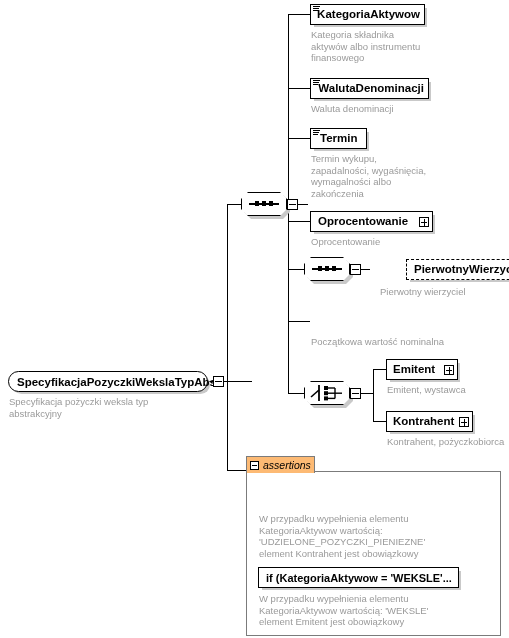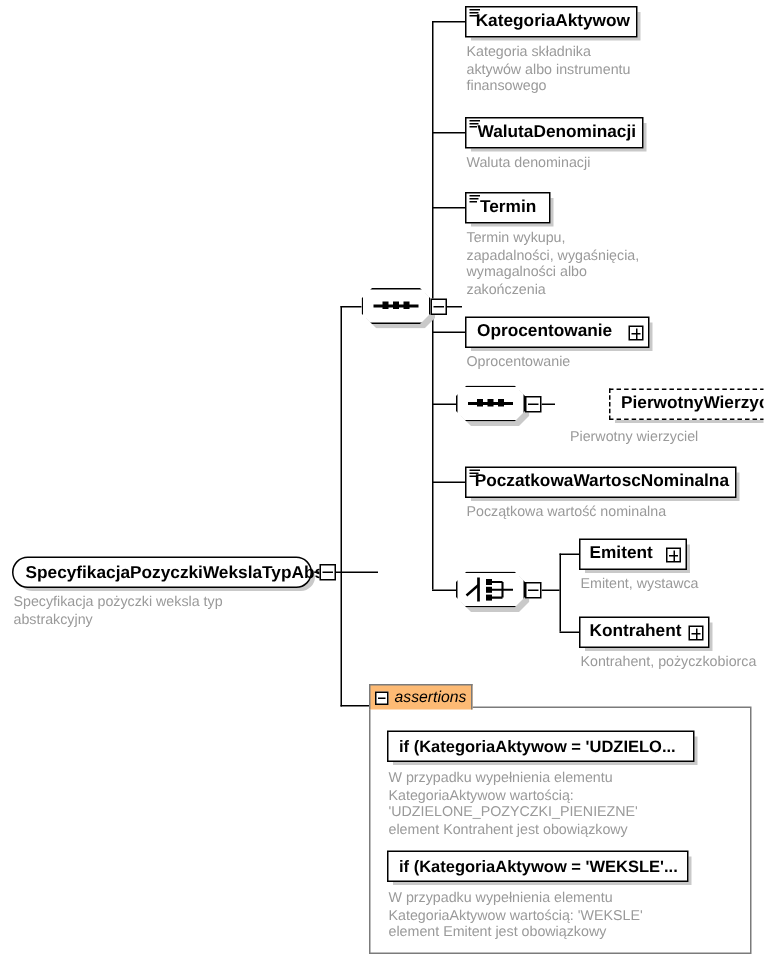--- a/index.html
+++ b/index.html
@@ -259,29 +259,20 @@
   </div>
   <div class="anno" style="left:311px;top:236px;width:150px;">Oprocentowanie</div>
 
   <div class="ebox dashed" style="left:370px;top:259px;width:139px;">
     <span class="pad-left" style="width:7px;"></span>
     <span class="lbl" style="flex:1 1 auto;">PierwotnyWierzyciel</span>
     <span class="expander plus"></span>
   </div>
   <div class="anno" style="left:380px;top:286px;width:150px;">Pierwotny wierzyciel</div>
 
-  <div class="ebox" style="left:310px;top:311px;width:181px;">
-    <span class="eqicon">
-        <i></i>
-        <i></i>
-        <i></i>
-      </span>
-    <span class="pad-left"></span>
-    <span class="lbl">PoczatkowaWartoscNominalna</span>
-  </div>
   <div class="anno" style="left:311px;top:336px;width:190px;">Początkowa wartość nominalna</div>
 
   <div class="ebox" style="left:386px;top:359px;width:72px;">
     <span class="pad-left" style="width:6px;"></span>
     <span class="lbl" style="flex:1 1 auto;">Emitent</span>
     <span class="expander plus"></span>
   </div>
   <div class="anno" style="left:387px;top:384px;width:120px;">Emitent, wystawca</div>
 
   <div class="ebox" style="left:386px;top:411px;width:87px;">
@@ -291,23 +282,20 @@
   </div>
   <div class="anno" style="left:387px;top:436px;width:130px;">Kontrahent, pożyczkobiorca</div>
 
   <div class="assert-panel" style="left:246px;top:471px;width:255px;height:165px;"></div>
   <div class="assert-mask" style="left:247px;top:470px;width:68px;height:3px;"></div>
   <div class="assert-tab" style="left:246px;top:456px;width:69px;">
     <span class="mini"></span>
     <span>assertions</span>
   </div>
 
-  <div class="abox" style="left:258px;top:487px;width:205px;">
-    <span>if (KategoriaAktywow = 'UDZIELO...</span>
-  </div>
   <div class="anno" style="left:259px;top:513px;width:220px;">W przypadku wypełnienia elementu
 KategoriaAktywow wartością:
 'UDZIELONE_POZYCZKI_PIENIEZNE'
 element Kontrahent jest obowiązkowy</div>
 
   <div class="abox" style="left:258px;top:567px;width:201px;">
     <span>if (KategoriaAktywow = 'WEKSLE'...</span>
   </div>
   <div class="anno" style="left:259px;top:593px;width:220px;">W przypadku wypełnienia elementu
 KategoriaAktywow wartością: 'WEKSLE'

